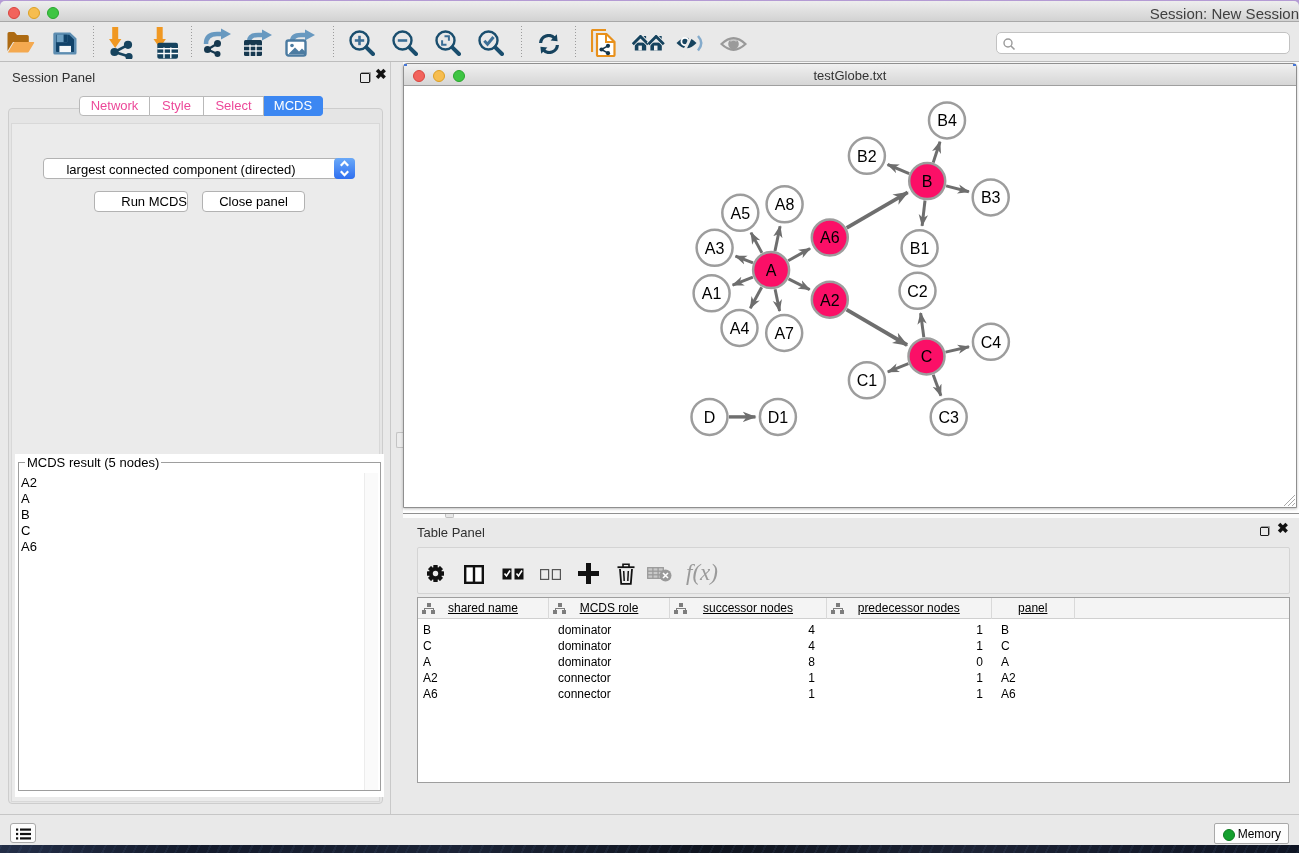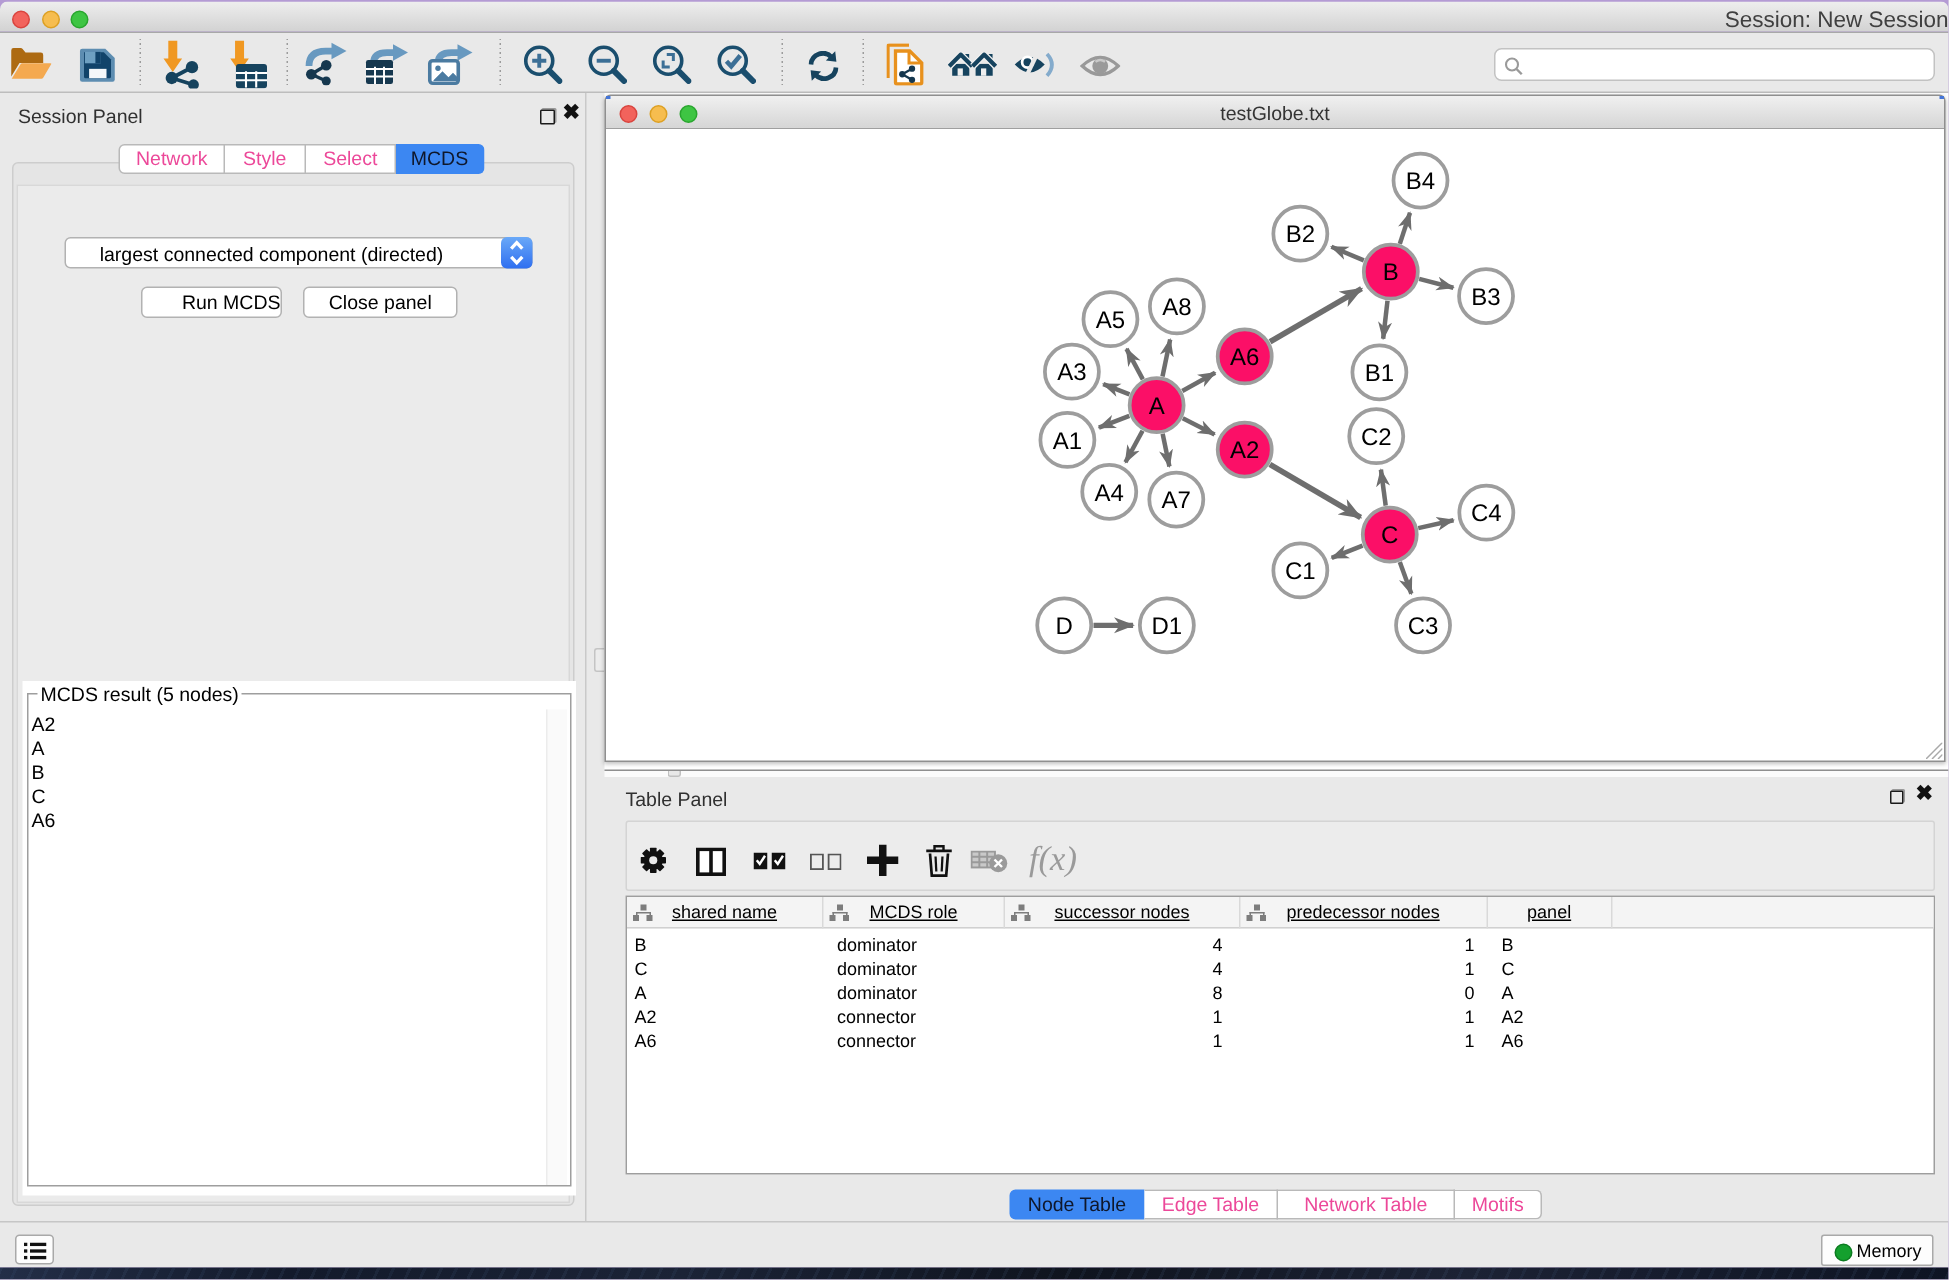--- a/index.html
+++ b/index.html
@@ -39,21 +39,21 @@
 #cp-title { left:12px; top:8px; font-size:13px; color:#303030; }
 #cp-float { left:360px; top:11px; width:10px; height:10px; border:1.5px solid #1a1a1a; border-radius:1px; box-shadow:1px -1px 0 #9a9a9a; }
 #cp-close { left:375px; top:4px; font-size:14px; color:#111; font-weight:bold; }
 
 
 .tabrow { position:absolute; display:flex; }
 .tab { height:20px; line-height:18px; font-size:13px; color:#ec4899; background:#fff;
   border:1px solid #b9b9b9; border-left:none; text-align:center; }
 .tab.first { border-left:1px solid #b9b9b9; border-radius:4px 0 0 4px; }
 .tab.last { border-radius:0 4px 4px 0; }
-.tab.sel { background:#3c87f2; color:#0f172a; border-color:#3c87f2; }
+.tab.sel { background:#3c87f2; color:#ffffff; border-color:#3c87f2; }
 
 #cp-tabs { left:79px; top:34px; }
 #cp-pane { left:8px; top:46px; width:375px; height:696px; background:#e5e5e5;
   border:1px solid #cdcdcd; border-radius:4px; }
 #cp-inner { left:11px; top:61px; width:369px; height:679px; background:#ebebeb;
   border:1px solid #d8d8d8; }
 
 #opt-label { left:4px; top:75px; width:391px; text-align:center; font-size:13px; color:#111; }
 #dd { left:43px; top:96px; width:312px; height:21px; background:#fff;
   border:1px solid #b2b2b2; border-radius:4px;text-decoration:underline; }
@@ -500,26 +500,20 @@
         <div class="td" style="left:140px;top:72px;">connector</div>
         <div class="td num" style="left:252px;top:72px;width:145px;">1</div>
         <div class="td num" style="left:409px;top:72px;width:156px;">1</div>
         <div class="td" style="left:583px;top:72px;">A2</div>
       <div class="td" style="left:5px;top:88px;">A6</div>
         <div class="td" style="left:140px;top:88px;">connector</div>
         <div class="td num" style="left:252px;top:88px;width:145px;">1</div>
         <div class="td num" style="left:409px;top:88px;width:156px;">1</div>
         <div class="td" style="left:583px;top:88px;">A6</div>
     </div>
-    <div id="tp-tabs" class="tabrow">
-      <div class="tab first sel" style="width:90px;">Node Table</div>
-        <div class="tab" style="width:89px;">Edge Table</div>
-        <div class="tab" style="width:118px;">Network Table</div>
-        <div class="tab last" style="width:58px;">Motifs</div>
-    </div>
   </div>
 </div>
 
 <div id="statusbar" class="abs">
   <div id="sb-listbtn" class="abs">
     <svg style="position:absolute;left:5px;top:3.5px;" width="15" height="12" viewBox="0 0 15 12">
       <g fill="#111">
         <rect x="0" y="0.5" width="2.2" height="2.2"></rect>
           <rect x="4" y="0.5" width="11" height="2.2"></rect>
         <rect x="0" y="4.9" width="2.2" height="2.2"></rect>

